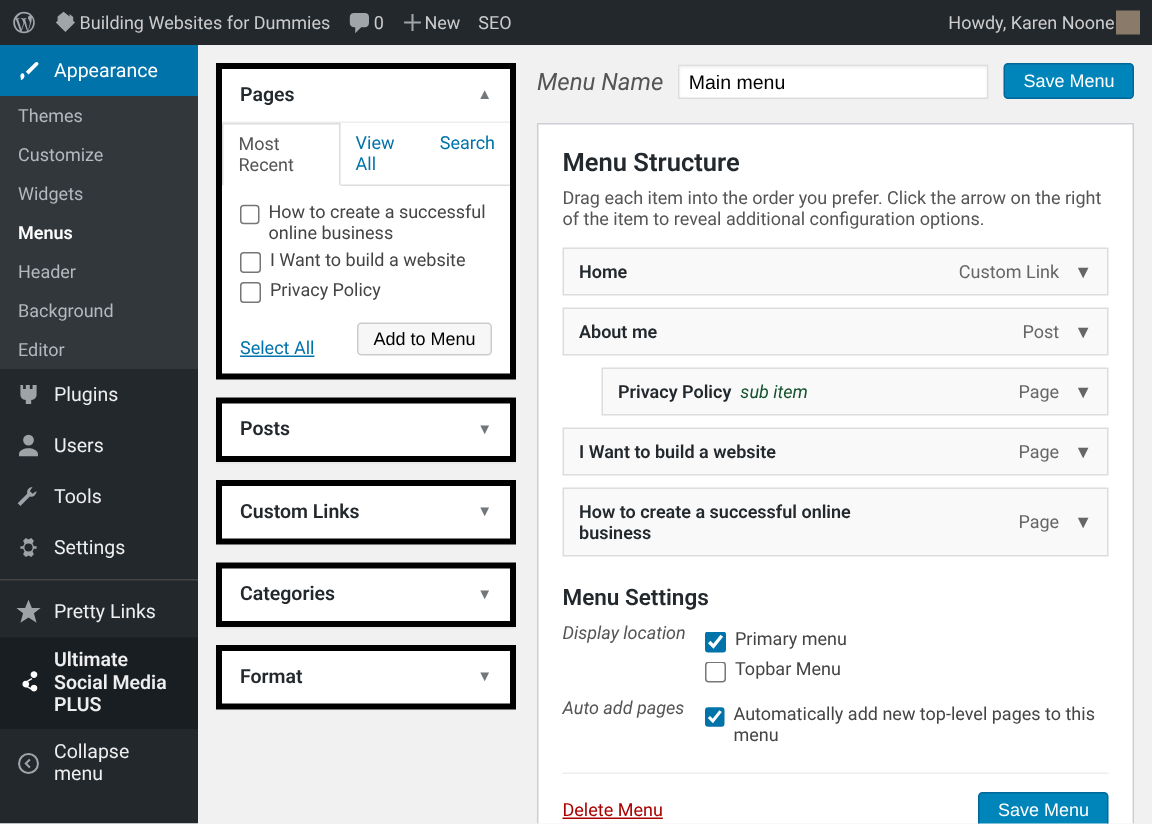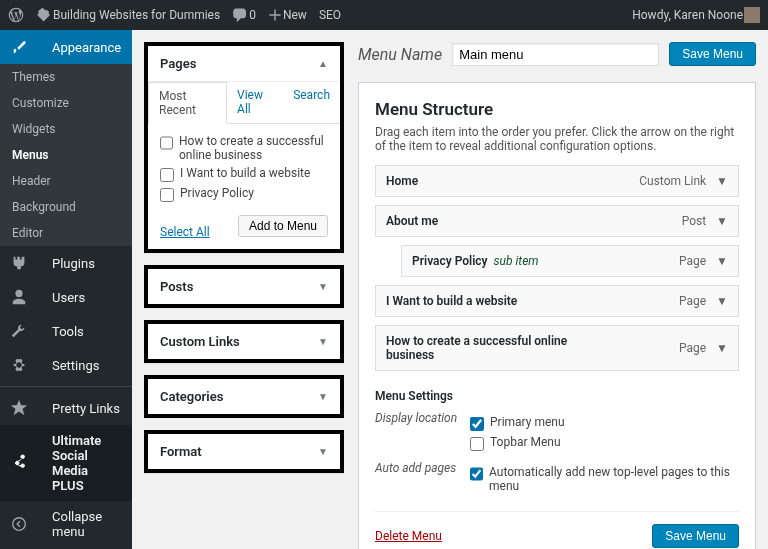--- a/index.html
+++ b/index.html
@@ -4,21 +4,21 @@
 <style>
 *{box-sizing:border-box;margin:0;padding:0;}
 body{font-family:-apple-system,BlinkMacSystemFont,"Segoe UI",Roboto,sans-serif;font-size:13px;color:#444;background:#f1f1f1;width:768px;height:549px;overflow:hidden;}
 .toolbar{background:#23282d;height:30px;display:flex;align-items:center;color:#ccc;font-size:12px;padding:0 8px;justify-content:space-between;}
 .toolbar .tb-left,.toolbar .tb-right{display:flex;align-items:center;gap:12px;}
 .toolbar .tb-item{display:flex;align-items:center;gap:1px;cursor:pointer;}
 .toolbar svg{fill:#a0a5aa;}
 .avatar{width:16px;height:16px;background:#8a7a6a;}
 .wrap{display:flex;height:519px;}
 .sidebar{width:132px;background:#23282d;color:#ccc;flex-shrink:0;}
-.side-item{display:flex;align-items:center;gap:24px;padding:8px 10px;font-size:13px;cursor:pointer;color:#eee;}
+.side-item{display:flex;align-items:center;gap:8px;padding:8px 10px;font-size:13px;cursor:pointer;color:#eee;}
 .side-item.current{background:#0073aa;color:#fff;position:relative;}
 .side-item.current::after{content:"";position:absolute;right:-6px;top:50%;margin-top:-6px;border:6px solid transparent;border-left-color:#0073aa;}
 .side-item .ico{display:flex;width:18px;justify-content:center;}
 .side-item svg{fill:rgba(240,245,250,.6);}
 .side-item.current svg{fill:#fff;}
 .sub-menu{background:#32373c;}
 .sub-item{padding:6px 12px 6px 12px;font-size:12px;color:#b4b9be;cursor:pointer;}
 .sub-item.active{color:#fff;font-weight:600;}
 .content{flex:1;padding:12px;display:flex;gap:14px;align-items:flex-start;}
 .col-left{width:200px;flex-shrink:0;}
@@ -38,21 +38,21 @@
 .name-row{display:flex;align-items:center;gap:10px;margin-bottom:16px;}
 .name-row label{font-style:italic;color:#555;font-size:16px;white-space:nowrap;}
 .name-input{flex:1;border:1px solid #ddd;padding:3px 6px;font-size:13px;box-shadow:inset 0 1px 2px rgba(0,0,0,.07);}
 h2{font-size:17px;font-weight:600;color:#23282d;margin-bottom:6px;}
 .help{font-size:12px;color:#555;margin-bottom:12px;}
 .menu-item{background:#f9f9f9;border:1px solid #ddd;padding:8px 10px;display:flex;justify-content:space-between;align-items:center;margin-bottom:8px;font-size:12px;}
 .menu-item .mi-title{font-weight:600;color:#23282d;}
 .menu-item .mi-sub{font-style:italic;color:#14532d;font-weight:400;margin-left:6px;}
 .menu-item .mi-right{color:#666;display:flex;align-items:center;gap:10px;}
 .menu-indent{margin-left:26px;}
-h3{font-size:12px;font-weight:600;color:#23282d;margin:18px 0 8px;}
+h3{font-size:15px;font-weight:600;color:#23282d;margin:18px 0 8px;}
 .setting-row{display:flex;align-items:flex-start;margin-bottom:6px;font-size:12px;}
 .setting-row .lbl{width:95px;font-style:italic;color:#555;}
 .setting-row .opts{flex:1;}
 .footer-row{border-top:1px solid #eee;padding-top:12px;margin-top:14px;display:flex;justify-content:space-between;align-items:center;}
 .delete-link{color:#a00;text-decoration:underline;font-size:12px;cursor:pointer;}
 .col-right-inner{background:#fff;border:1px solid #ccd0d4;padding:16px;box-shadow:0 1px 1px rgba(0,0,0,.04);}
 input[type=checkbox]{width:14px;height:14px;accent-color:#0073aa;}
 </style>
 </head>
 <body>

